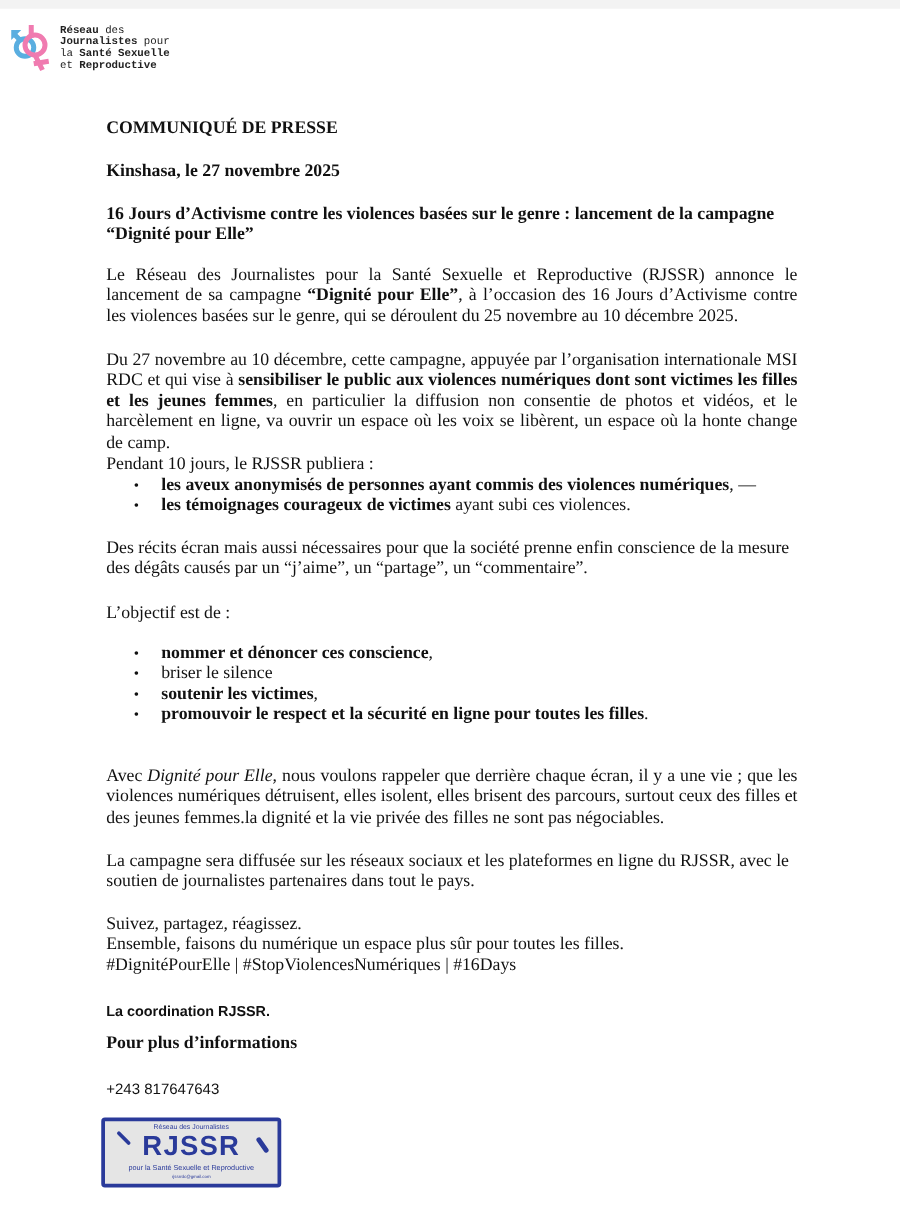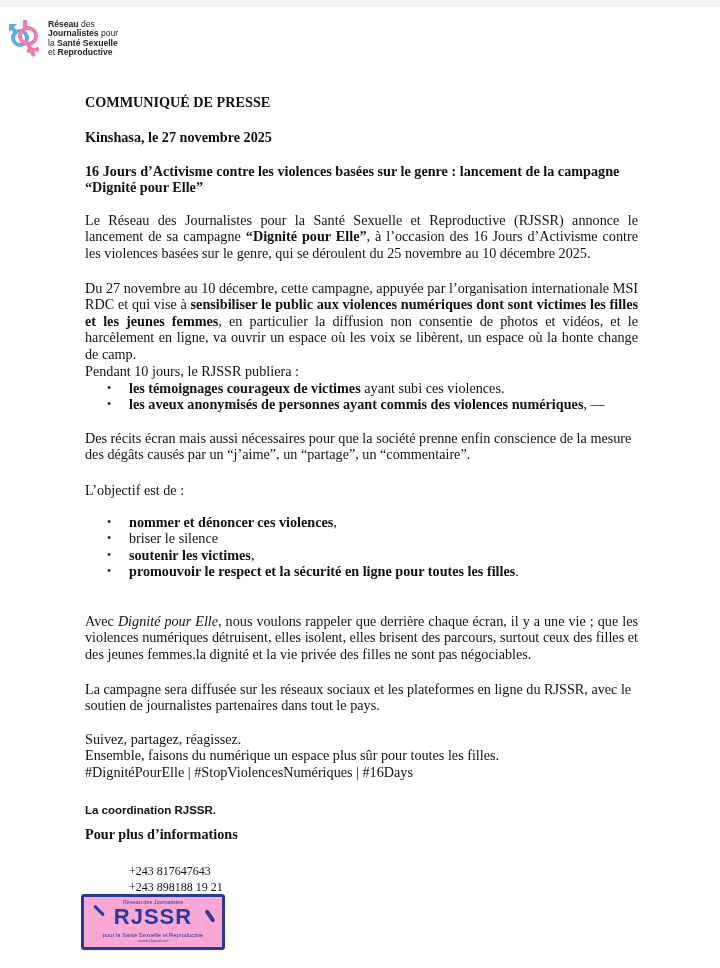--- a/index.html
+++ b/index.html
@@ -3,33 +3,33 @@
 <meta charset="utf-8">
 <style>
   html, body { margin: 0; padding: 0; }
   body {
     width: 720px; height: 968px; background: #ffffff; position: relative; overflow: hidden;
     font-family: "Liberation Serif", "DejaVu Serif", serif; color: #111;
   }
   .topbar { position: absolute; left: 0; top: 0; width: 720px; height: 7px; background: #f3f3f3; }
   .logo { position: absolute; left: 8px; top: 14px; width: 140px; height: 48px; }
   .logo svg { position: absolute; left: 0; top: 4px; }
-  .logo-text { position: absolute; left: 40px; top: 6px; font-family: Liberation Sans, sans-serif; font-size: 8.6px; line-height: 9.4px; color: #222; }
+  .logo-text { position: absolute; left: 40px; top: 6px; font-family: Liberation Mono, monospace; font-size: 8.6px; line-height: 9.4px; color: #222; }
   .logo-text b { font-weight: 700; }
   .content { position: absolute; left: 85px; top: 0; width: 553px; font-size: 14.2px; line-height: 16.4px; }
   .abs { position: absolute; left: 0; width: 553px; }
   .b { font-weight: 700; }
   .just { text-align: justify; text-align-last: left; }
   ul.bul { list-style: none; margin: 0; padding: 0; }
   ul.bul li { position: relative; padding-left: 44px; height: 16.4px; white-space: nowrap; }
   ul.bul li::before { content: "\2022"; position: absolute; left: 22px; top: 0; font-size: 12px; }
   .hashtags { white-space: nowrap; }
   .sign { font-family: "Liberation Sans", "DejaVu Sans", sans-serif; font-weight: 700; font-size: 11.5px; }
-  .phone { font-family: Liberation Serif, serif; font-size: 12px; line-height: 16px; margin-left: 44px; }
-  .stamp { position: absolute; left: 81px; top: 894px; width: 138px; height: 50px; border: 3px solid #2a3a9a; border-radius: 3px; background: #f9a8d4; }
+  .phone { font-family: Liberation Sans, sans-serif; font-size: 12px; line-height: 16px; }
+  .stamp { position: absolute; left: 81px; top: 894px; width: 138px; height: 50px; border: 3px solid #2a3a9a; border-radius: 3px; background: #e5e5e5; }
   .stamp .s-top { position: absolute; left: 0; top: 2px; width: 100%; text-align: center; font-family: "Liberation Sans", sans-serif; font-size: 5.5px; color: #2a3a9a; }
   .stamp .s-main { position: absolute; left: 0; top: 7px; width: 100%; text-align: center; font-family: "Liberation Sans", sans-serif; font-size: 22px; font-weight: 700; color: #2a3a9a; letter-spacing: 1px; }
   .stamp .s-bot { position: absolute; left: 0; top: 35px; width: 100%; text-align: center; font-family: "Liberation Sans", sans-serif; font-size: 5.8px; color: #2a3a9a; }
   .stamp .s-mail { position: absolute; left: 0; top: 42px; width: 100%; text-align: center; font-family: "Liberation Sans", sans-serif; font-size: 3.5px; color: #2a3a9a; }
   .stamp .feather { position: absolute; left: 8px; top: 12px; width: 14px; height: 3px; background: #2a3a9a; transform: rotate(45deg); border-radius: 2px; }
   .stamp .mic { position: absolute; right: 10px; top: 12px; width: 4px; height: 14px; background: #2a3a9a; transform: rotate(-35deg); border-radius: 2px; }
 </style>
 </head>
 <body>
 
@@ -64,29 +64,29 @@
   <div class="abs just" style="top:212px">
     <span>Le Réseau des Journalistes pour la Santé Sexuelle et Reproductive (RJSSR) annonce le lancement de sa campagne </span><span class="b">“Dignité pour Elle”</span><span>, à l’occasion des 16 Jours d’Activisme contre les violences basées sur le genre, qui se déroulent du 25 novembre au 10 décembre 2025.</span>
   </div>
 
   <div class="abs just" style="top:280px">
     <span>Du 27 novembre au 10 décembre, cette campagne, appuyée par l’organisation internationale MSI RDC et qui vise à </span><span class="b">sensibiliser le public aux violences numériques dont sont victimes les filles et les jeunes femmes</span><span>, en particulier la diffusion non consentie de photos et vidéos, et le harcèlement en ligne, va ouvrir un espace où les voix se libèrent, un espace où la honte change de camp.</span>
   </div>
 
   <div class="abs" style="top:363px">Pendant 10 jours, le RJSSR publiera :</div>
   <ul class="abs bul" style="top:380px">
+    <li><span class="b">les aveux anonymisés de personnes ayant commis des violences numériques</span><span>, —</span></li>
     <li><span class="b">les témoignages courageux de victimes</span><span> ayant subi ces violences.</span></li>
-    <li><span class="b">les aveux anonymisés de personnes ayant commis des violences numériques</span><span>, —</span></li>
   </ul>
 
   <div class="abs" style="top:430px">Des récits écran mais aussi nécessaires pour que la société prenne enfin conscience de la mesure des dégâts causés par un “j’aime”, un “partage”, un “commentaire”.</div>
 
   <div class="abs" style="top:482px">L’objectif est de :</div>
   <ul class="abs bul" style="top:514px">
-    <li><span class="b">nommer et dénoncer ces violences</span><span>,</span></li>
+    <li><span class="b">nommer et dénoncer ces conscience</span><span>,</span></li>
     <li><span class="b"></span><span>briser le silence</span></li>
     <li><span class="b">soutenir les victimes</span><span>,</span></li>
     <li><span class="b">promouvoir le respect et la sécurité en ligne pour toutes les filles</span><span>.</span></li>
   </ul>
 
   <div class="abs just" style="top:613px">
     <span>Avec </span><i>Dignité pour Elle</i><span>, nous voulons rappeler que derrière chaque écran, il y a une vie ; que les violences numériques détruisent, elles isolent, elles brisent des parcours, surtout ceux des filles et des jeunes femmes.la dignité et la vie privée des filles ne sont pas négociables.</span>
   </div>
 
   <div class="abs" style="top:681px">La campagne sera diffusée sur les réseaux sociaux et les plateformes en ligne du RJSSR, avec le soutien de journalistes partenaires dans tout le pays.</div>
@@ -95,21 +95,20 @@
     <div>Suivez, partagez, réagissez.</div>
     <div>Ensemble, faisons du numérique un espace plus sûr pour toutes les filles.</div>
     <div class="hashtags">#DignitéPourElle | #StopViolencesNumériques | #16Days</div>
   </div>
 
   <div class="abs sign" style="top:802px">La coordination RJSSR.</div>
 
   <div class="abs b" style="top:826px">Pour plus d’informations</div>
   <div class="abs phone" style="top:863px">
     <div>+243 817647643</div>
-    <div>+243 898188 19 21</div>
   </div>
 </div>
 
 <div class="stamp">
   <div class="s-top">Réseau des Journalistes</div>
   <div class="feather"></div>
   <div class="s-main">RJSSR</div>
   <div class="mic"></div>
   <div class="s-bot">pour la Santé Sexuelle et Reproductive</div>
   <div class="s-mail">rjssrrdc@gmail.com</div>

